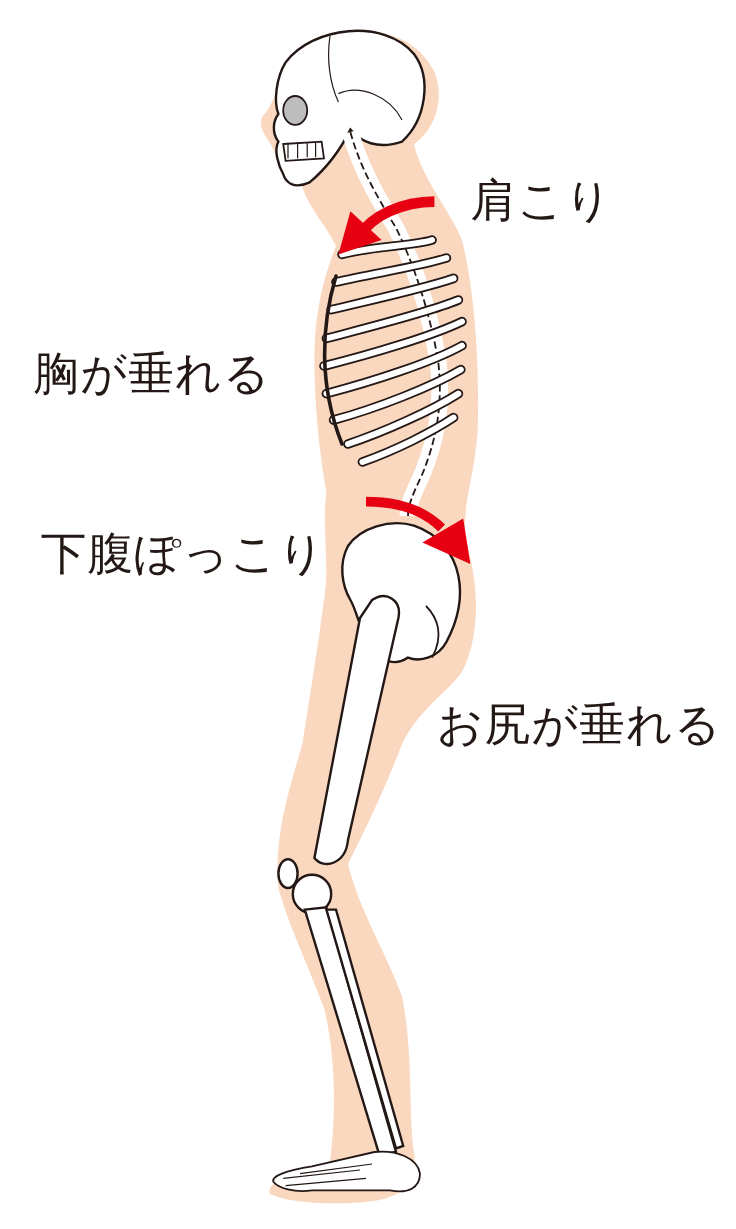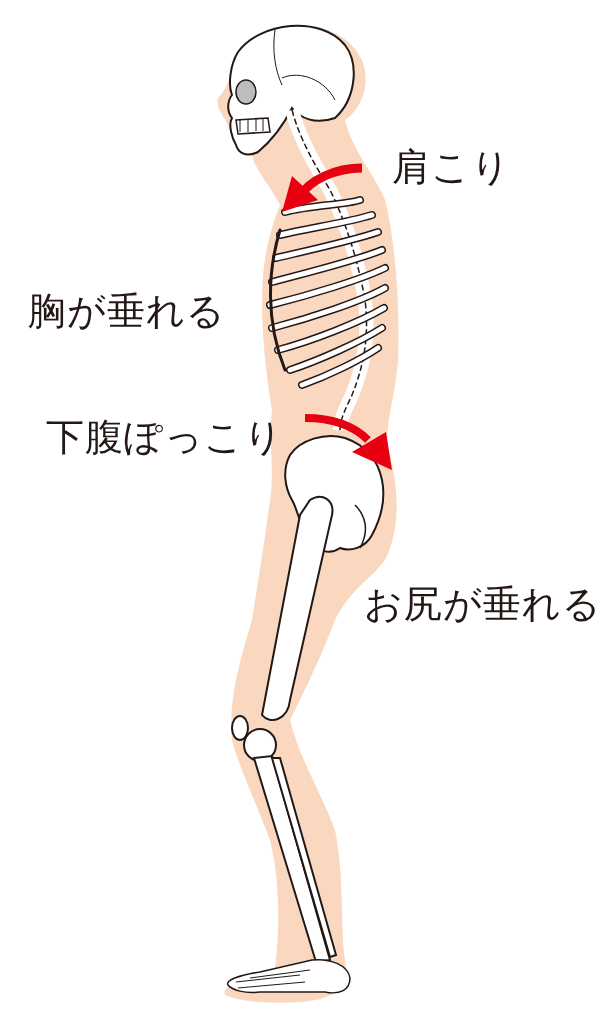--- a/index.html
+++ b/index.html
@@ -100,15 +100,15 @@
       <polygon points="282,212 292,176 318,200" fill="#e60012"></polygon>
     </g>
     <g>
       <path d="M305,418 C330,418 352,424 368,440" fill="none" stroke="#e60012" stroke-width="8"></path>
       <polygon points="392,470 386,432 352,452" fill="#e60012"></polygon>
     </g>
   </svg>
 
   <div class="label" style="left:392px; top:148px;">肩こり</div>
   <div class="label" style="left:28px; top:292px;">胸が垂れる</div>
-  <div class="label" style="left:34px; top:418px;margin-left:12px;">下腹ぽっこり</div>
+  <div class="label" style="left:34px; top:442px;">下腹ぽっこり</div>
   <div class="label" style="left:364px; top:566px;margin-top:19px;">お尻が垂れる</div>
 </div>
 
 </body></html>

